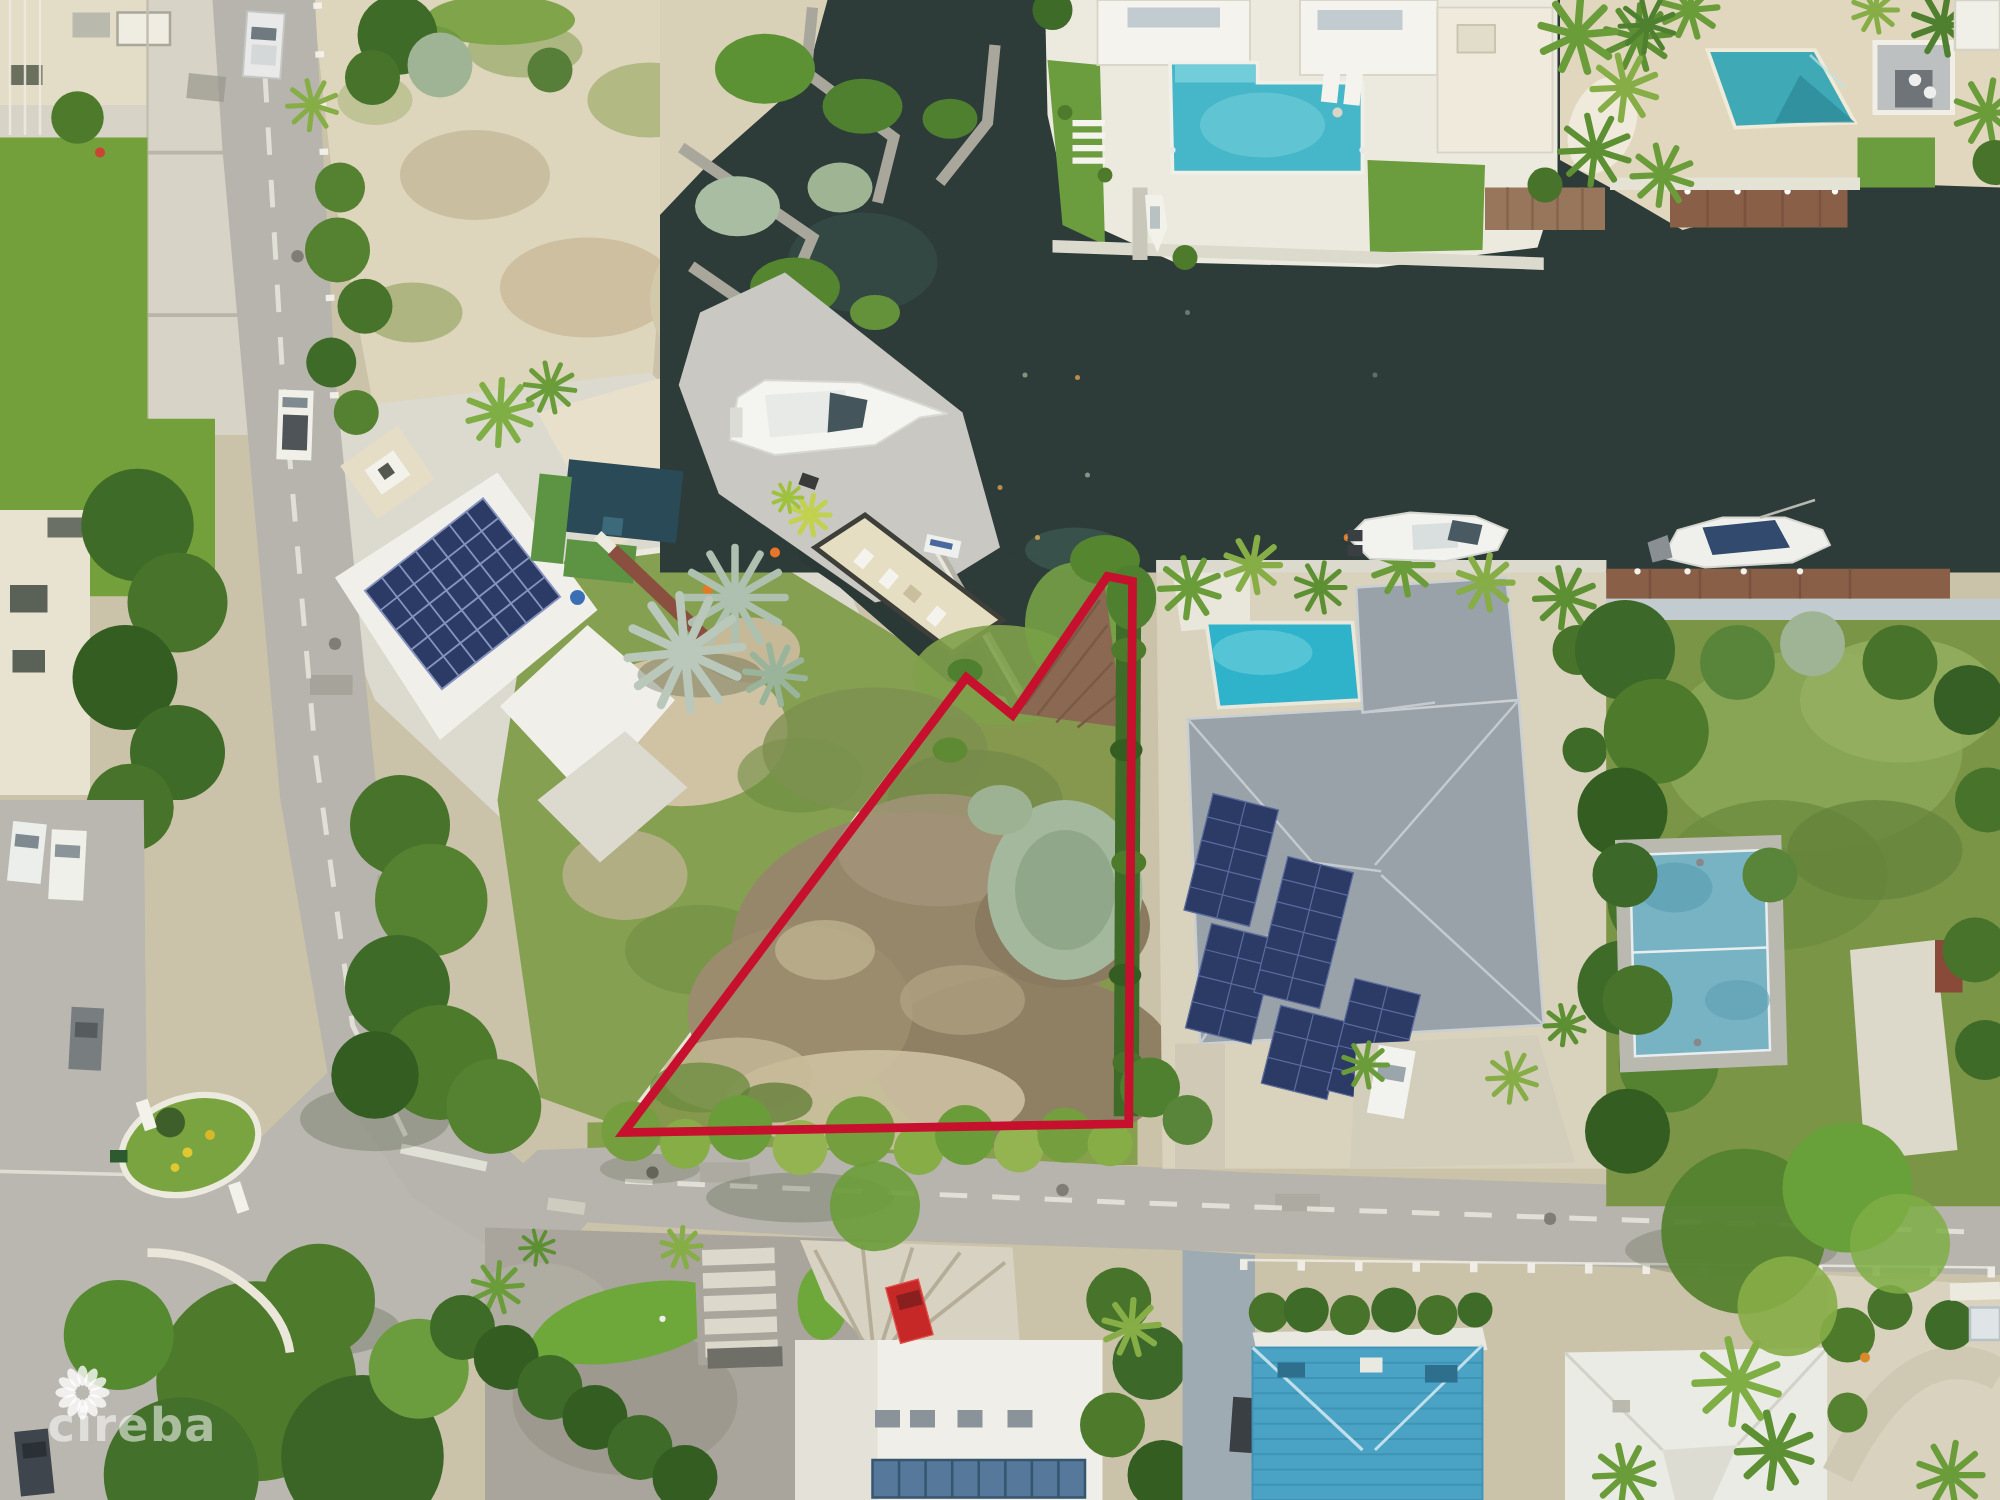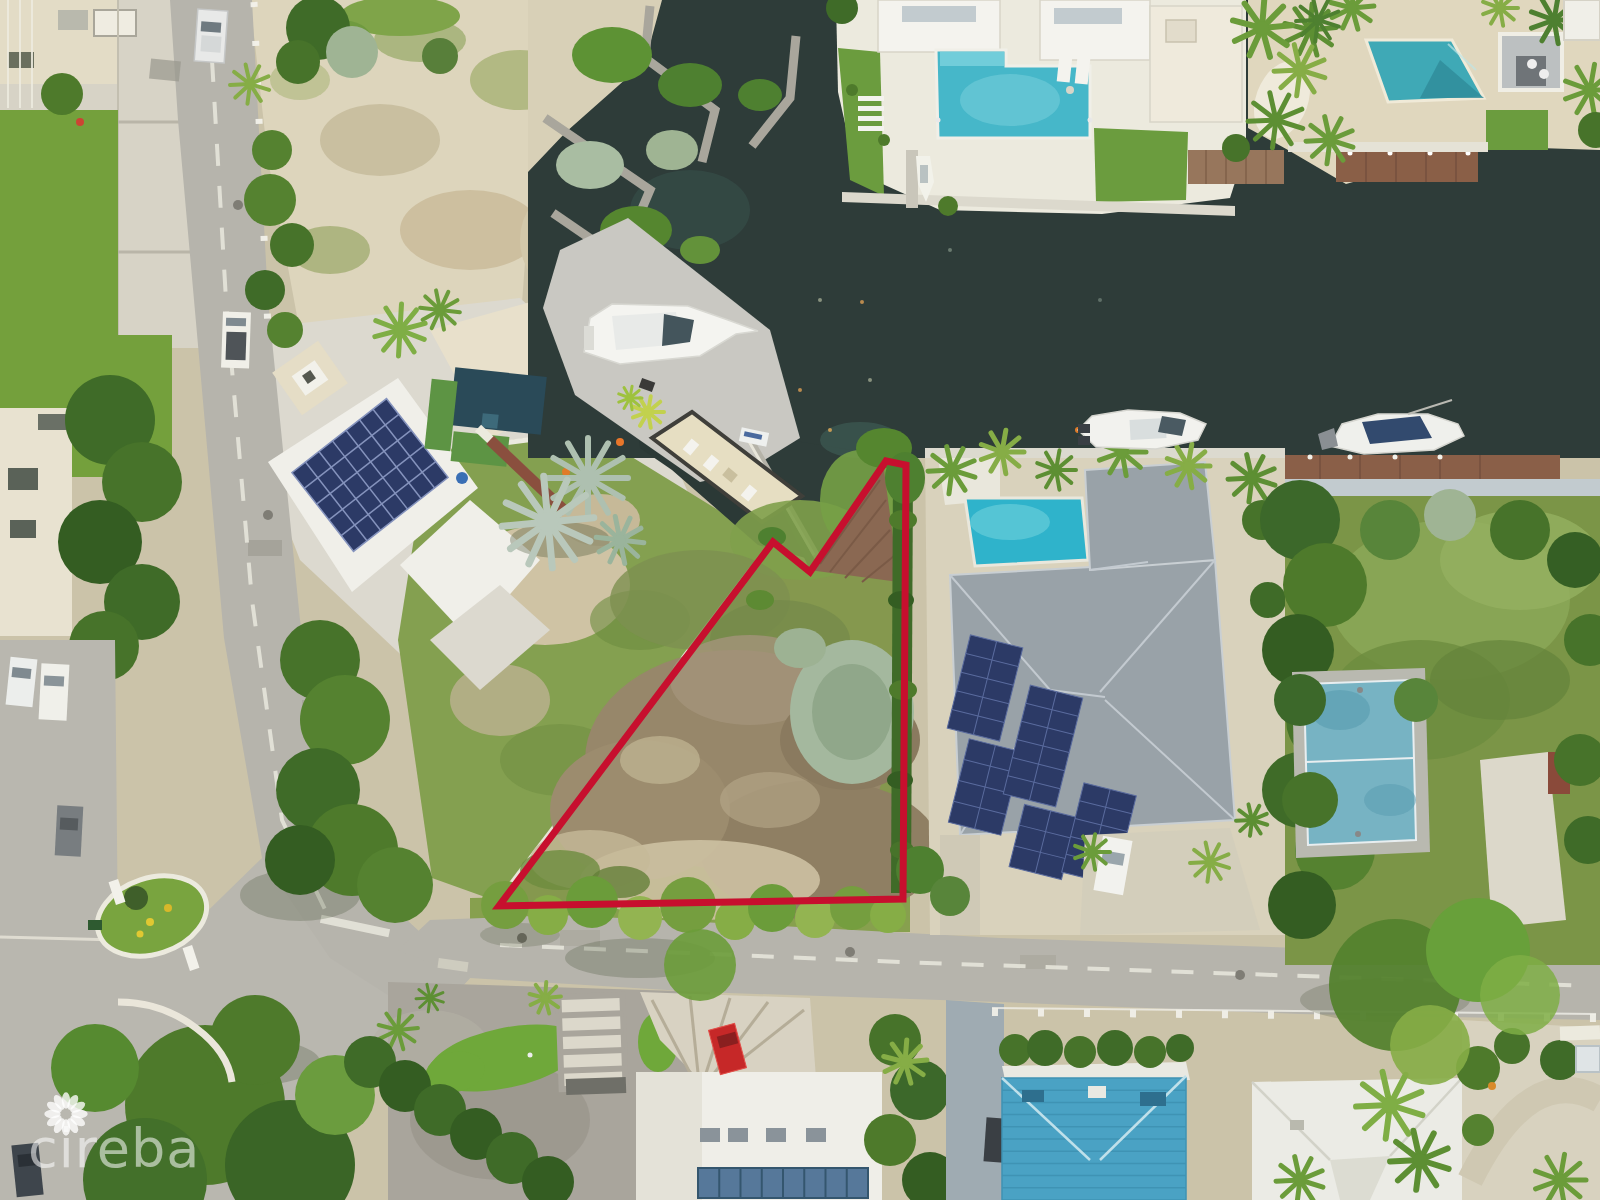--- a/index.html
+++ b/index.html
@@ -1,20 +1,20 @@
 <!DOCTYPE html>
 <html><head>
 <meta charset="utf-8">
 <style>
   html,body{margin:0;padding:0;width:1600px;height:1200px;overflow:hidden;background:#20201e;font-family:"DejaVu Sans",sans-serif;}
   .stage{position:relative;width:1600px;height:1200px;}
   #scene{position:absolute;left:0;top:0;display:block;}
   .watermark{position:absolute;left:26px;top:1080px;width:460px;height:120px;}
   .wm-flower{position:absolute;left:18px;top:12px;width:44px;height:44px;}
-  .wm-text{position:absolute;left:2px;top:42px;font-size:54px;font-weight:400;letter-spacing:1px;color:rgba(255,255,255,0.55);line-height:1;}
+  .wm-text{position:absolute;left:12px;top:42px;font-size:37px;font-weight:700;letter-spacing:1px;color:rgba(255,255,255,0.55);line-height:1;}
 </style>
 </head>
 <body>
 
 <div class="stage">
   <svg id="scene" width="1600" height="1200" viewBox="0 0 1600 1200" preserveAspectRatio="none">
       <g>
         <rect x="0" y="0" width="1600" height="1200" fill="#cbc3a9"></rect>
       </g>
       <g>

